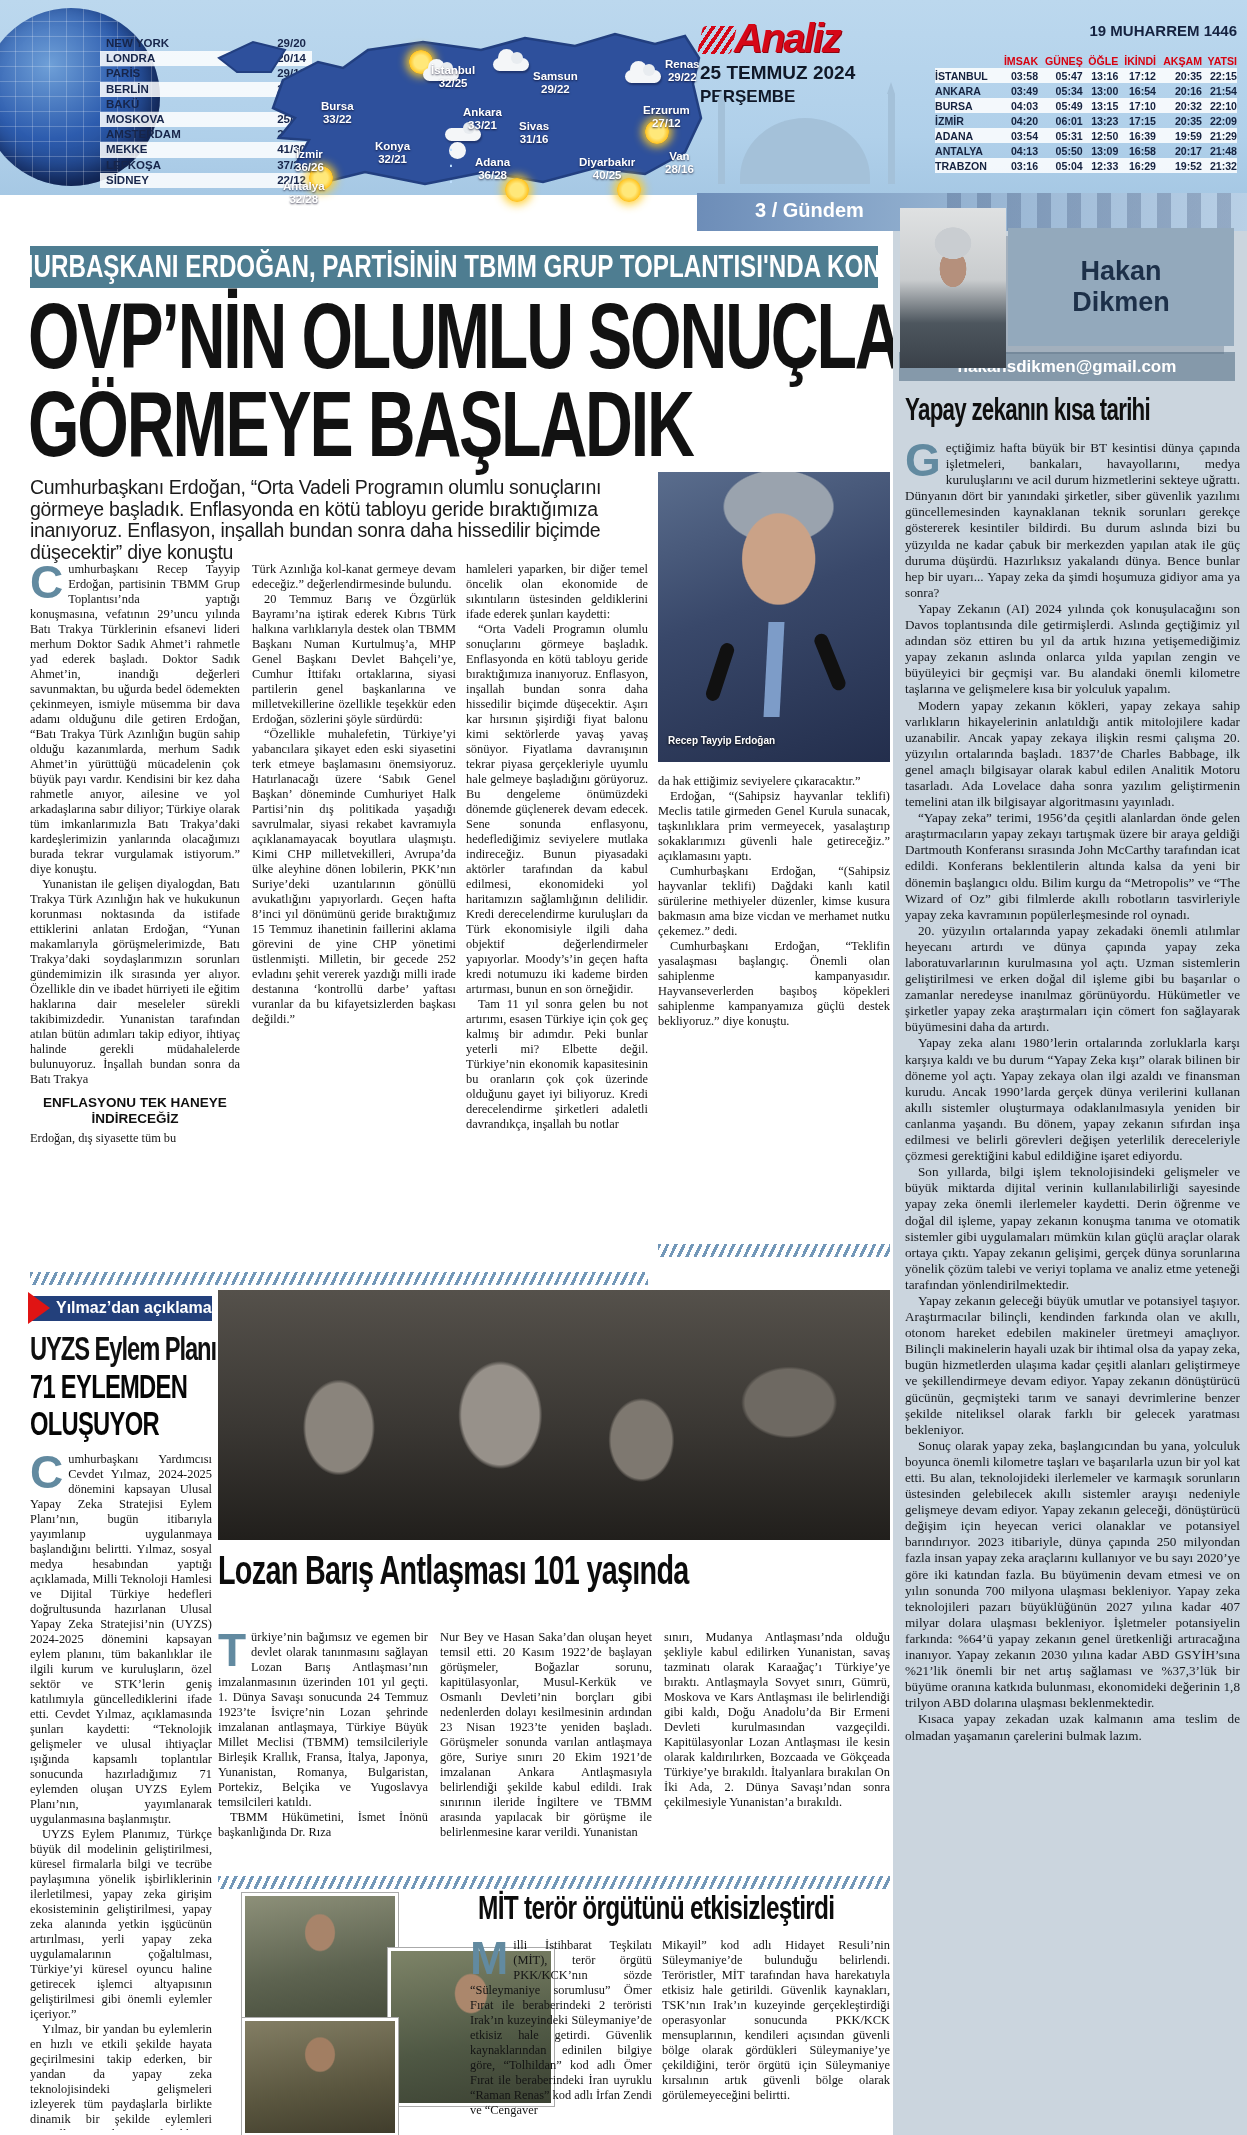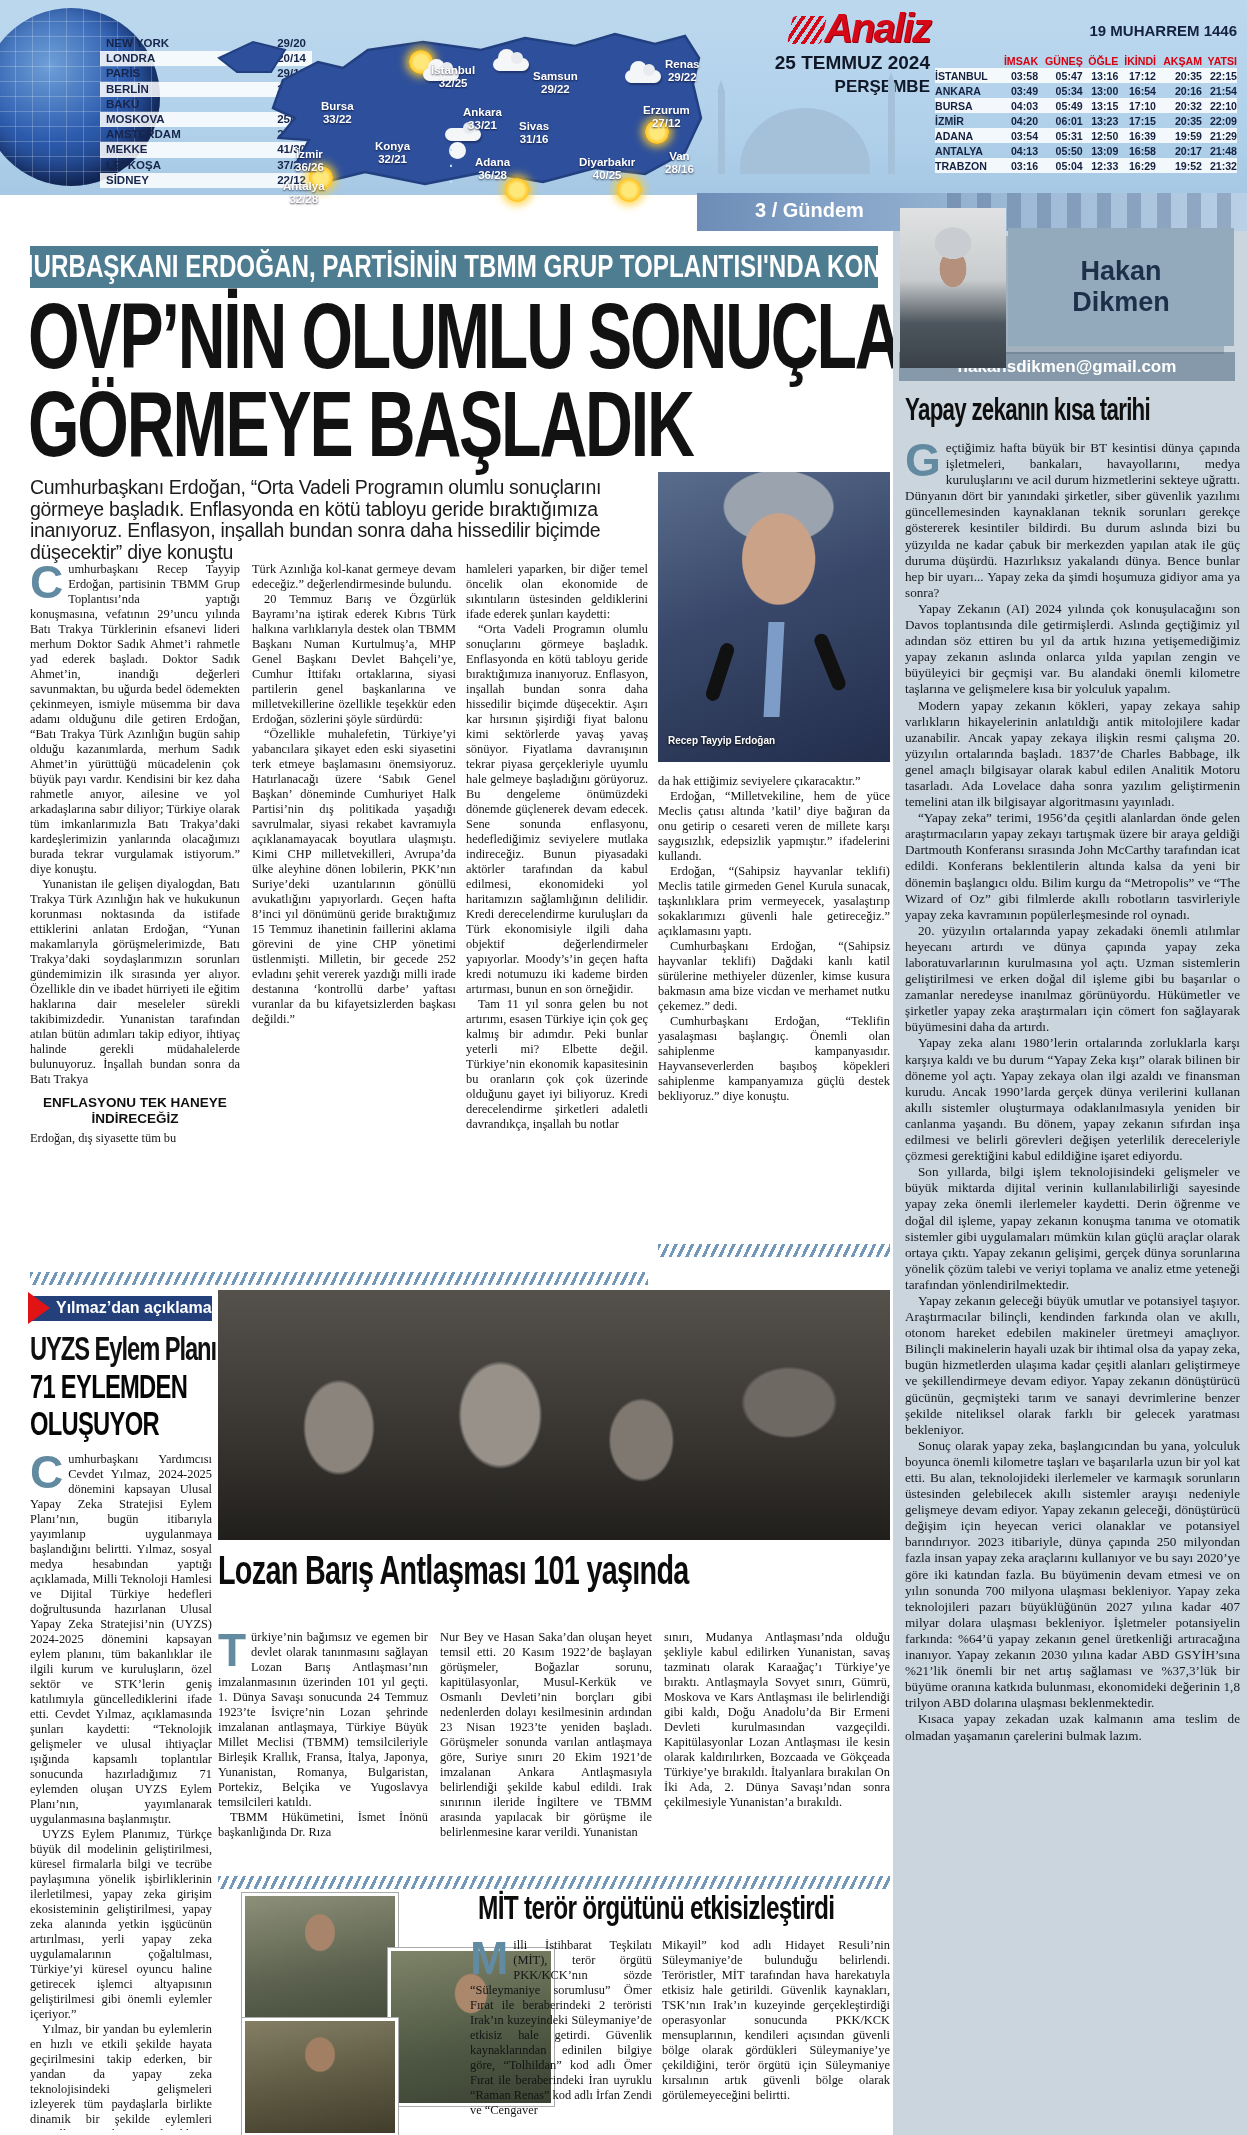--- a/index.html
+++ b/index.html
@@ -24,21 +24,21 @@
            text-align:center;text-shadow:0 1px 2px rgba(0,0,30,.7);white-space:nowrap;}
   .wsun{position:absolute;width:24px;height:24px;border-radius:50%;
         background:radial-gradient(circle,#ffe87a 0 40%,#ffc21d 70%,#f49a00 100%);
         box-shadow:0 0 8px 3px rgba(255,205,40,.9);}
   .wcloud{position:absolute;width:36px;height:13px;background:#f4f6f8;border-radius:8px;
           box-shadow:1px 2px 2px rgba(0,0,30,.35);}
   .wcloud:before{content:"";position:absolute;width:17px;height:17px;background:#f4f6f8;border-radius:50%;top:-9px;left:5px;}
   .wcloud:after{content:"";position:absolute;width:12px;height:12px;background:#e8ecf0;border-radius:50%;top:-6px;left:18px;}
   .wrain:before{content:"· · ·";position:absolute;top:14px;left:4px;color:#bfe0ff;font-size:14px;font-weight:bold;letter-spacing:2px;}
   
-  .mast{left:700px;top:2px;width:230px;height:172px;text-align:right;}
+  .mast{left:700px;top:12px;width:230px;height:172px;text-align:left;}
   .mosque{position:absolute;left:0;top:60px;width:230px;height:112px;overflow:hidden;}
   .dome{position:absolute;left:40px;top:46px;width:130px;height:120px;background:#a4c1d9;border-radius:50% 50% 0 0;}
   .minaret{position:absolute;width:7px;height:100px;background:#a4c1d9;}
   .minaret:before{content:"";position:absolute;top:-12px;left:-1px;border-left:4.5px solid transparent;border-right:4.5px solid transparent;border-bottom:12px solid #a4c1d9;}
   .logo{position:relative;display:inline-block;margin-top:4px;}
   .logotxt{font-style:italic;font-weight:bold;font-size:40px;letter-spacing:-2px;color:#d60717;
            text-shadow:1px 1px 0 #8d0410;}
   .logomark{display:inline-block;width:34px;height:28px;vertical-align:-2px;
            background:repeating-linear-gradient(115deg,#d60717 0 4px,transparent 4px 8px);
            border-radius:4px;transform:skewX(-12deg);}
@@ -331,21 +331,20 @@
   <p>20 Temmuz Barış ve Özgürlük Bayramı’na iştirak ederek Kıbrıs Türk halkına varlıklarıyla destek olan TBMM Başkanı Numan Kurtulmuş’a, MHP Genel Başkanı Devlet Bahçeli’ye, Cumhur İttifakı ortaklarına, siyasi partilerin genel başkanlarına ve milletvekillerine özellikle teşekkür eden Erdoğan, sözlerini şöyle sürdürdü:</p>
   <p>“Özellikle muhalefetin, Türkiye’yi yabancılara şikayet eden eski siyasetini terk etmeye başlamasını önemsiyoruz. Hatırlanacağı üzere ‘Sabık Genel Başkan’ döneminde Cumhuriyet Halk Partisi’nin dış politikada yaşadığı savrulmalar, siyasi rekabet kavramıyla açıklanamayacak boyutlara ulaşmıştı. Kimi CHP milletvekilleri, Avrupa’da ülke aleyhine dönen lobilerin, PKK’nın Suriye’deki uzantılarının gönüllü avukatlığını yapıyorlardı. Geçen hafta 8’inci yıl dönümünü geride bıraktığımız 15 Temmuz ihanetinin faillerini aklama görevini de yine CHP yönetimi üstlenmişti. Milletin, bir gecede 252 evladını şehit vererek yazdığı milli irade destanına ‘kontrollü darbe’ yaftası vuranlar da bu kifayetsizlerden başkası değildi.”</p>
 </div>
 <div class="abs bodycol" style="left:466px;top:562px;width:182px;height:702px;">
   <p class="np">hamleleri yaparken, bir diğer temel öncelik olan ekonomide de sıkıntıların üstesinden geldiklerini ifade ederek şunları kaydetti:</p>
   <p>“Orta Vadeli Programın olumlu sonuçlarını görmeye başladık. Enflasyonda en kötü tabloyu geride bıraktığımıza inanıyoruz. Enflasyon, inşallah bundan sonra daha hissedilir biçimde düşecektir. Aşırı kar hırsının şişirdiği fiyat balonu kimi sektörlerde yavaş yavaş sönüyor. Fiyatlama davranışının tekrar piyasa gerçekleriyle uyumlu hale gelmeye başladığını görüyoruz. Bu dengeleme önümüzdeki dönemde güçlenerek devam edecek. Sene sonunda enflasyonu, hedeflediğimiz seviyelere mutlaka indireceğiz. Bunun piyasadaki aktörler tarafından da kabul edilmesi, ekonomideki yol haritamızın sağlamlığının delilidir. Kredi derecelendirme kuruluşları da Türk ekonomisiyle ilgili daha objektif değerlendirmeler yapıyorlar. Moody’s’in geçen hafta kredi notumuzu iki kademe birden artırması, bunun en son örneğidir.</p>
   <p>Tam 11 yıl sonra gelen bu not artırımı, esasen Türkiye için çok geç kalmış bir adımdır. Peki bunlar yeterli mi? Elbette değil. Türkiye’nin ekonomik kapasitesinin bu oranların çok çok üzerinde olduğunu gayet iyi biliyoruz. Kredi derecelendirme şirketleri adaletli davrandıkça, inşallah bu notlar</p>
 </div>
 <div class="abs bodycol" style="left:658px;top:774px;width:232px;height:460px;">
   <p class="np">da hak ettiğimiz seviyelere çıkaracaktır.”</p>
-  <p>Erdoğan, “Milletvekiline, hem de yüce Meclis çatısı altında ’katil’ diye bağıran da onu getirip o cesareti veren de millete karşı saygısızlık, edepsizlik yapmıştır.” ifadelerini kullandı.</p>
   <p>Erdoğan, “(Sahipsiz hayvanlar teklifi) Meclis tatile girmeden Genel Kurula sunacak, taşkınlıklara prim vermeyecek, yasalaştırıp sokaklarımızı güvenli hale getireceğiz.” açıklamasını yaptı.</p>
   <p>Cumhurbaşkanı Erdoğan, “(Sahipsiz hayvanlar teklifi) Dağdaki kanlı katil sürülerine methiyeler düzenler, kimse kusura bakmasın ama bize vicdan ve merhamet nutku çekemez.” dedi.</p>
   <p>Cumhurbaşkanı Erdoğan, “Teklifin yasalaşması başlangıç. Önemli olan sahiplenme kampanyasıdır. Hayvanseverlerden başıboş köpekleri sahiplenme kampanyamıza güçlü destek bekliyoruz.” diye konuştu.</p>
 </div>
 
 <div class="abs hatch" style="left:30px;top:1272px;width:618px;"></div>
 <div class="abs hatch" style="left:658px;top:1244px;width:232px;"></div>
 
 <div class="abs ukick">
   <div class="tri"></div>

